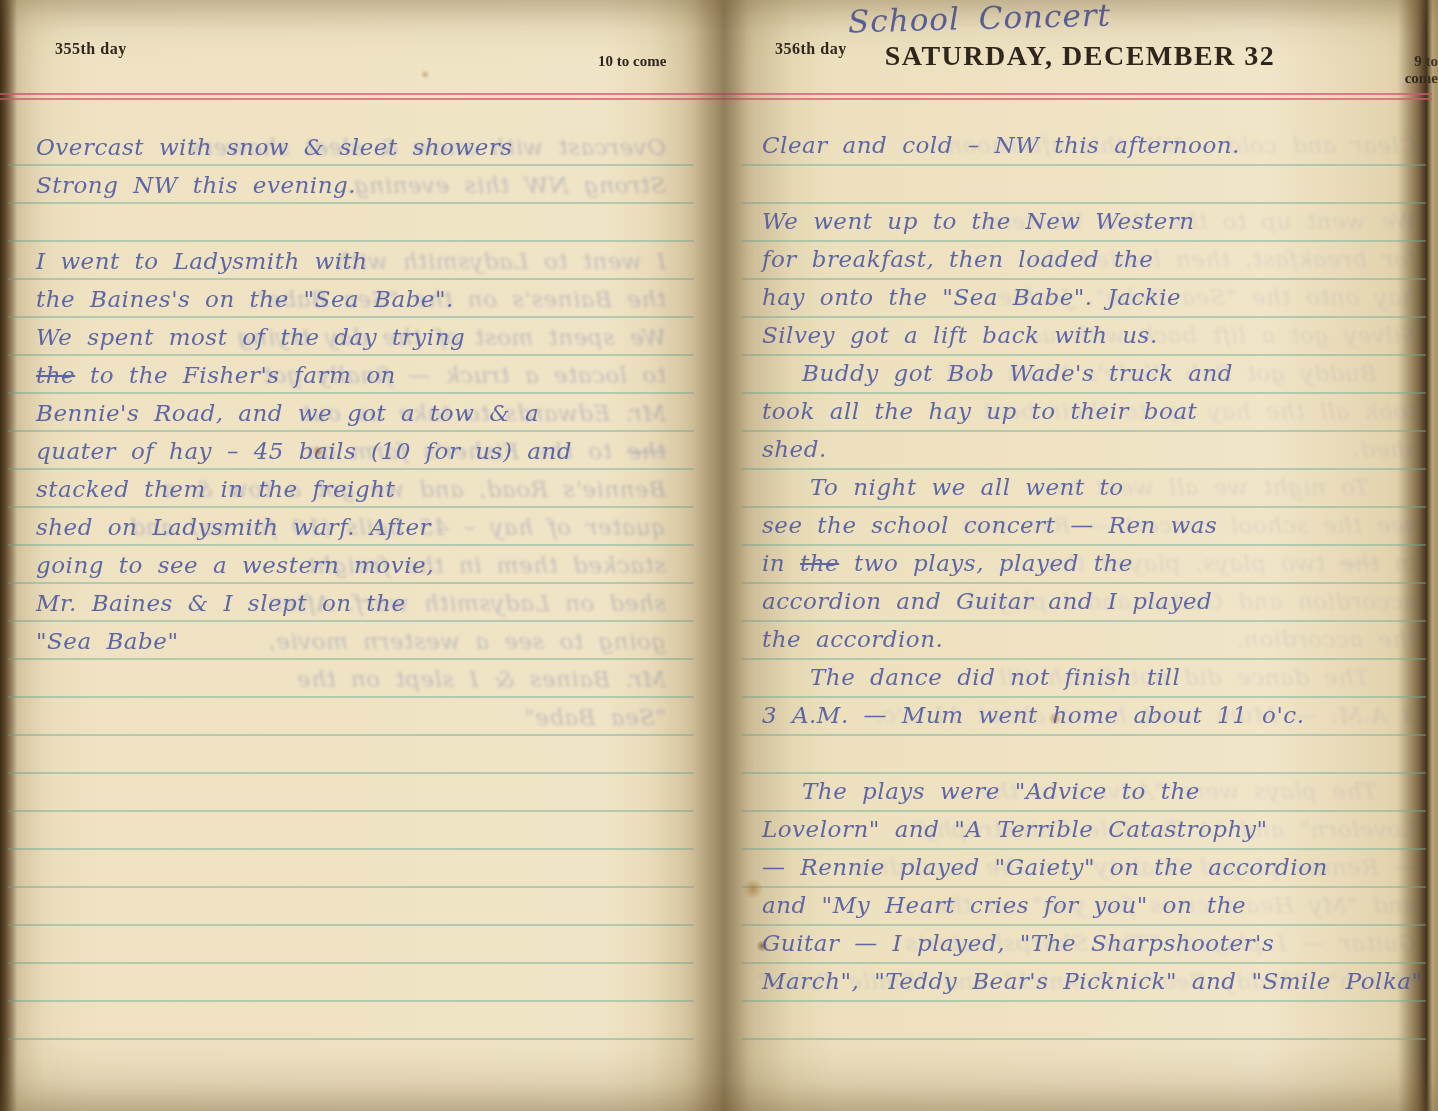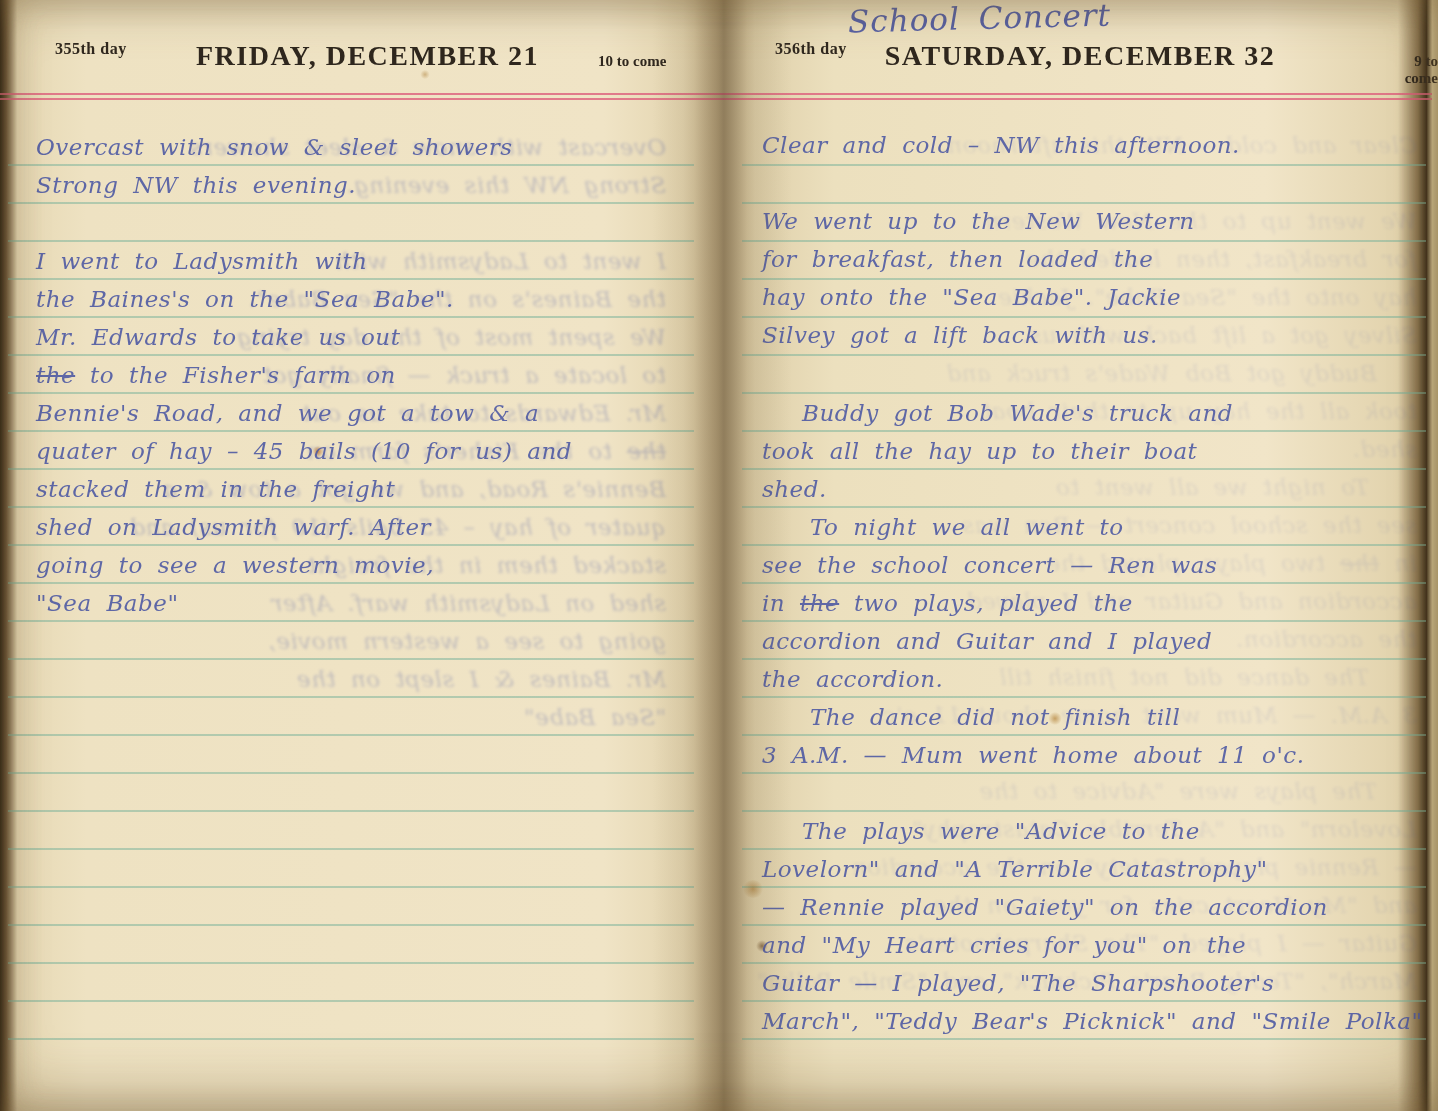--- a/index.html
+++ b/index.html
@@ -95,21 +95,20 @@
 </head>
 <body>
 
 <div class="scan">
 
   <div class="ruling ruling-left"></div>
   <div class="ruling ruling-right"></div>
   <div class="pink-rule"></div>
 
   <span class="day-label" style="left:55px;">355th day</span>
-  <span class="page-title" style="left:115px;width:505px;">FRIDAY,  DECEMBER  21</span>
   <span class="to-come" style="left:598px;">10 to come</span>
 
   <span class="annotation">School Concert</span>
   <span class="day-label" style="left:775px;">356th day</span>
   <span class="page-title" style="left:850px;width:460px;">SATURDAY,  DECEMBER  32</span>
   <span class="to-come" style="left:1386px;text-align:right;">9 to come</span>
 
   <div class="hand hand-left bleed" style="opacity: 0.3;">
       <div class="hand-line"><span>Overcast with snow &amp; sleet showers</span></div>
       <div class="hand-line"><span>Strong NW this evening.</span></div>
@@ -127,27 +126,28 @@
       <div class="hand-line"><span>going to see a western movie,</span></div>
       <div class="hand-line"><span>Mr. Baines &amp; I slept on the</span></div>
       <div class="hand-line"><span>"Sea Babe"</span></div>
     </div>
     <div class="hand hand-left" id="left-lines">
       <div class="hand-line"><span>Overcast with snow &amp; sleet showers</span></div>
       <div class="hand-line"><span>Strong NW this evening.</span></div>
       <div class="hand-line"><span></span></div>
       <div class="hand-line"><span>I went to Ladysmith with</span></div>
       <div class="hand-line"><span>the Baines's on the "Sea Babe".</span></div>
-      <div class="hand-line"><span>Mr. Edwards to take us out</span></div>
+      <div class="hand-line"><span>We spent most of the day trying</span></div>
       <div class="hand-line"><span class="struck">the</span><span> to the Fisher's farm on</span></div>
       <div class="hand-line"><span>Bennie's Road, and we got a tow &amp; a</span></div>
       <div class="hand-line"><span>quater of hay – 45 bails (10 for us) and</span></div>
       <div class="hand-line"><span>stacked them in the freight</span></div>
       <div class="hand-line"><span>shed on Ladysmith warf.  After</span></div>
       <div class="hand-line"><span>going to see a western movie,</span></div>
+      <div class="hand-line"><span>Mr. Baines &amp; I slept on the</span></div>
       <div class="hand-line"><span>"Sea Babe"</span></div>
     </div>
   <div class="hand hand-right bleed" style="opacity: 0.12;">
       <div class="hand-line"><span>Clear and cold –  NW this afternoon.</span></div>
       <div class="hand-line"><span></span></div>
       <div class="hand-line"><span>We went up to the New Western</span></div>
       <div class="hand-line"><span>for breakfast, then loaded the</span></div>
       <div class="hand-line"><span>hay onto the "Sea Babe".  Jackie</span></div>
       <div class="hand-line"><span>Silvey got a lift back with us.</span></div>
       <div class="hand-line" style="padding-left: 40px;"><span>Buddy got Bob Wade's truck and</span></div>
@@ -168,21 +168,21 @@
       <div class="hand-line"><span>Guitar —  I played, "The Sharpshooter's</span></div>
       <div class="hand-line"><span>March", "Teddy Bear's Picknick" and "Smile Polka"</span></div>
     </div>
     <div class="hand hand-right" id="right-lines">
       <div class="hand-line"><span>Clear and cold –  NW this afternoon.</span></div>
       <div class="hand-line"><span></span></div>
       <div class="hand-line"><span>We went up to the New Western</span></div>
       <div class="hand-line"><span>for breakfast, then loaded the</span></div>
       <div class="hand-line"><span>hay onto the "Sea Babe".  Jackie</span></div>
       <div class="hand-line"><span>Silvey got a lift back with us.</span></div>
-      <div class="hand-line" style="padding-left: 40px; margin-top: 40px;"><span>Buddy got Bob Wade's truck and</span></div>
+      <div class="hand-line" style="padding-left: 40px;"><span>Buddy got Bob Wade's truck and</span></div>
       <div class="hand-line"><span>took all the hay up to their boat</span></div>
       <div class="hand-line"><span>shed.</span></div>
       <div class="hand-line" style="padding-left: 48px;"><span>To night we all went to</span></div>
       <div class="hand-line"><span>see the school concert — Ren was</span></div>
       <div class="hand-line"><span>in </span><span class="struck">the</span><span> two plays, played the</span></div>
       <div class="hand-line"><span>accordion and Guitar and I played</span></div>
       <div class="hand-line"><span>the accordion.</span></div>
       <div class="hand-line" style="padding-left: 48px;"><span>The dance did not finish till</span></div>
       <div class="hand-line"><span>3 A.M. — Mum went home about 11 o'c.</span></div>
       <div class="hand-line"><span></span></div>

